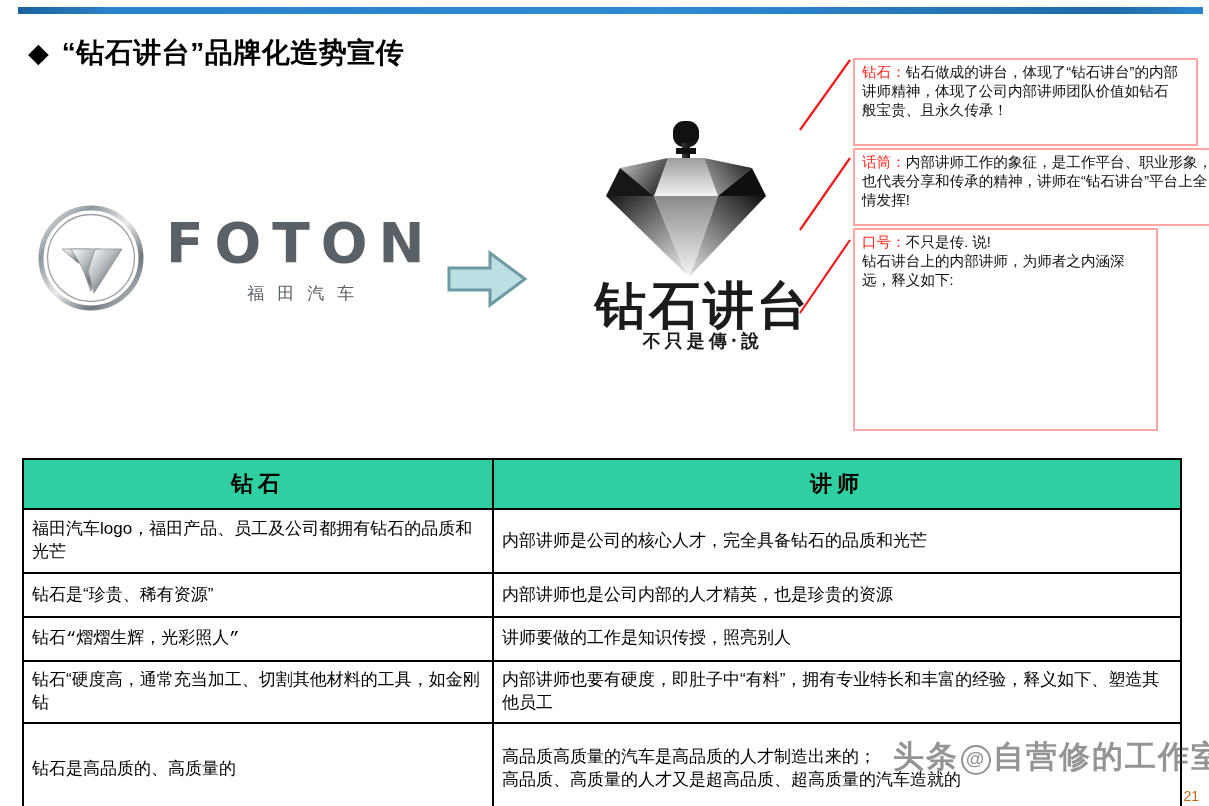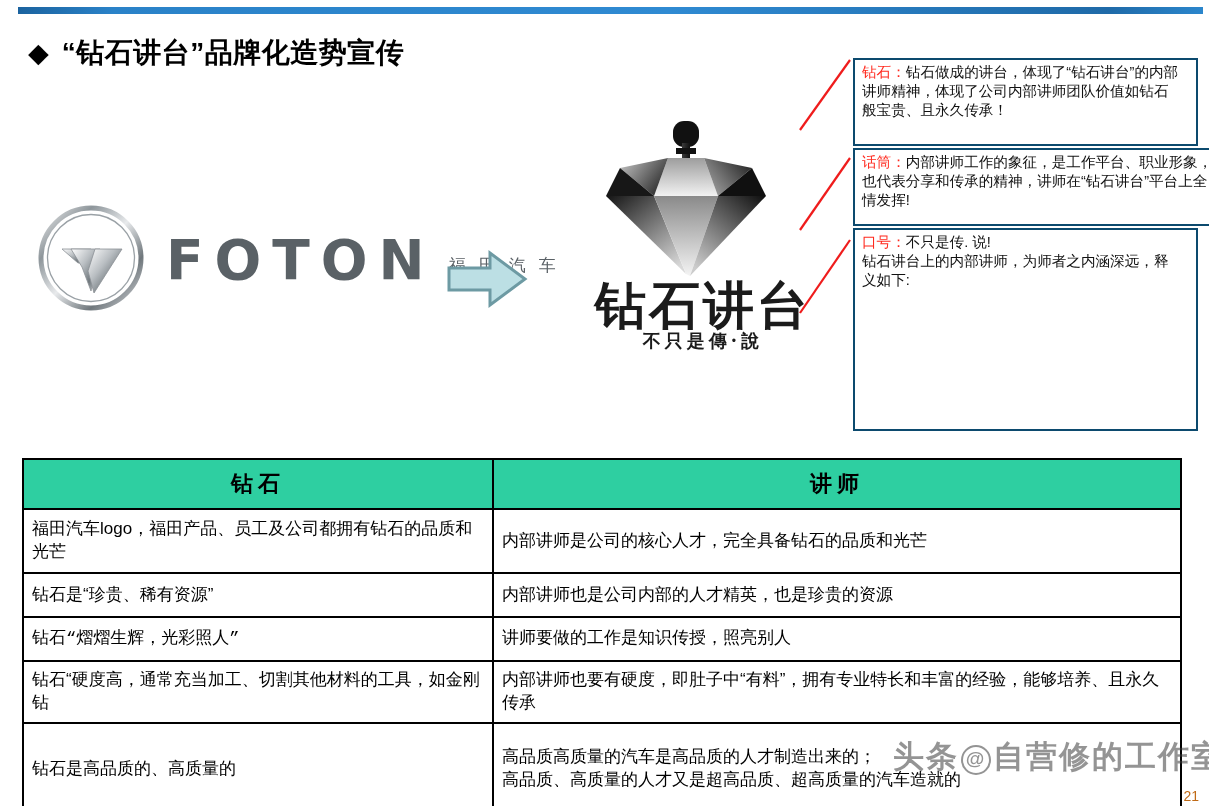--- a/index.html
+++ b/index.html
@@ -56,20 +56,21 @@
     align-items: center;
     gap: 22px;
   }
   #foton-emblem {
     width: 106px;
     height: 106px;
     position: relative;
   }
   #foton-wordmark {
     display: flex;
+    flex-direction: column;
     align-items: center;
     padding-top: 4px;
   }
   #foton-name {
     font-size: 55px;
     font-weight: bold;
     letter-spacing: 11px;
     color: #5a6166;
     line-height: 1;
     font-family: "DejaVu Sans", sans-serif;
@@ -127,35 +128,35 @@
     font-size: 18px;
     font-weight: bold;
     letter-spacing: 4px;
     color: #1b1b1b;
     font-family: "DejaVu Serif", serif;
   }
 
   
   .callout {
     position: absolute;
-    border: 2px solid #0c4a6e;
+    border: 2px solid #fca5a5;
     background: #ffffff;
     box-sizing: border-box;
     padding: 3px 14px 2px 7px;
     font-size: 14.6px;
     line-height: 1.30;
     color: #111;
   }
   .callout .kw {
     color: #ff2a1f;
     font-weight: normal;
   }
   #callout-1 { left: 853px; top: 58px;  width: 345px; height: 88px; }
   #callout-2 { left: 853px; top: 148px; width: 379px; height: 78px; }
-  #callout-3 { left: 853px; top: 228px; width: 345px; height: 203px; }
+  #callout-3 { left: 853px; top: 228px; width: 305px; height: 203px; }
 
   #callout-3 .body-top { font-size: 14.6px; line-height: 1.30; }
   #callout-3 .bullets {
     font-size: 13.2px;
     line-height: 1.27;
     font-style: italic;
     font-family: "Liberation Serif", serif;
     margin-top: 1px;
   }
   #callout-3 .bullets div { text-indent: 0; }
@@ -383,21 +384,21 @@
     <tr class="r2">
       <td>钻石是“珍贵、稀有资源”</td>
       <td>内部讲师也是公司内部的人才精英，也是珍贵的资源</td>
     </tr>
     <tr class="r3">
       <td>钻石“熠熠生辉，光彩照人”</td>
       <td>讲师要做的工作是知识传授，照亮别人</td>
     </tr>
     <tr class="r4">
       <td>钻石“硬度高，通常充当加工、切割其他材料的工具，如金刚钻</td>
-      <td>内部讲师也要有硬度，即肚子中“有料”，拥有专业特长和丰富的经验，能够培养、且永久传承</td>
+      <td>内部讲师也要有硬度，即肚子中“有料”，拥有专业特长和丰富的经验，释义如下、塑造其他员工</td>
     </tr>
     <tr class="r5">
       <td>钻石是高品质的、高质量的</td>
       <td style="white-space:pre-line">高品质高质量的汽车是高品质的人才制造出来的；
 高品质、高质量的人才又是超高品质、超高质量的汽车造就的</td>
     </tr>
   </tbody>
 </table>
 
 <div id="watermark">

